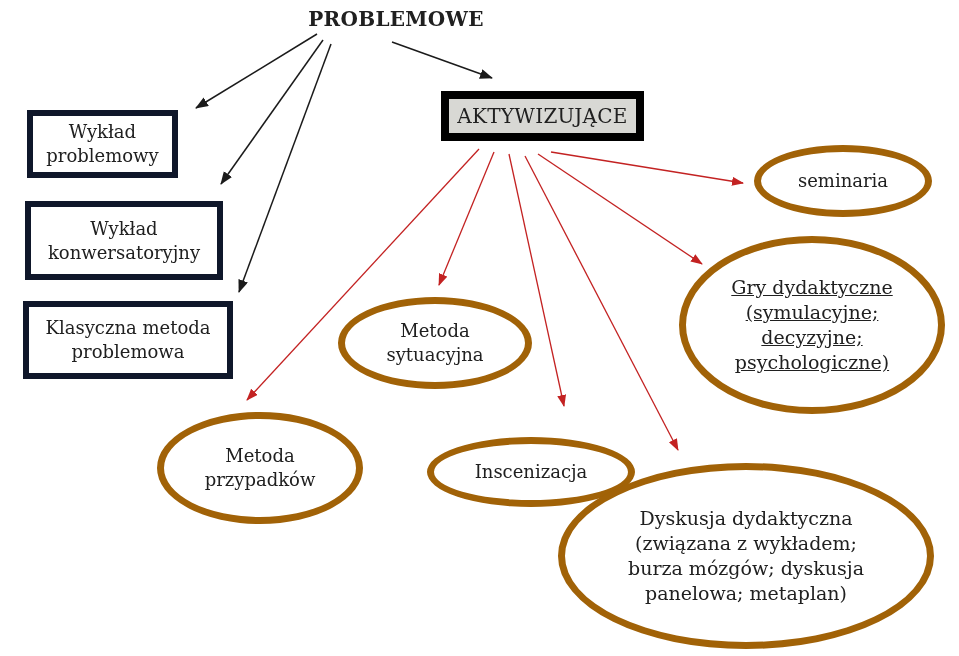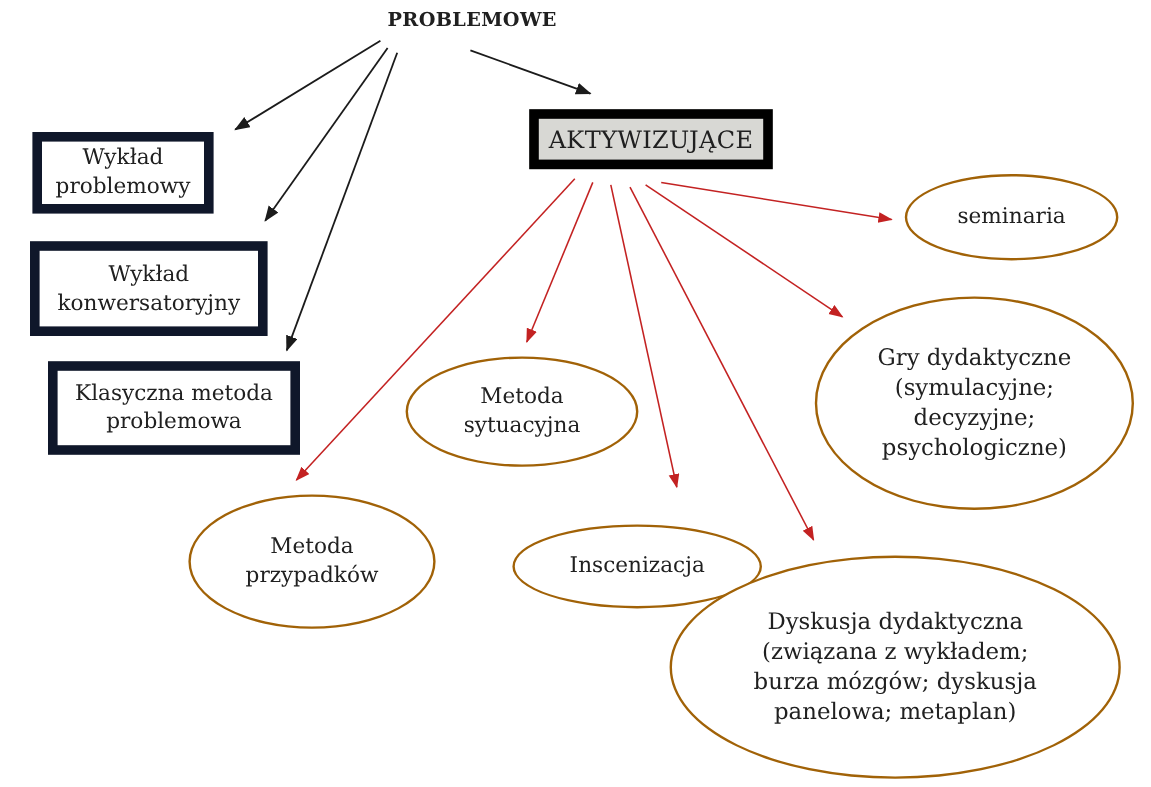--- a/index.html
+++ b/index.html
@@ -5,30 +5,30 @@
   html,body{margin:0;padding:0;}
   body{
     width:959px;height:656px;position:relative;overflow:hidden;
     background:#ffffff;
     font-family:"DejaVu Serif","Liberation Serif",serif;
     color:#202020;
   }
   .layer{position:absolute;left:0;top:0;width:959px;height:656px;}
   svg.arrows{pointer-events:none;}
   .title{
-    position:absolute;left:288px;top:7px;width:176px;
-    text-align:right;font-weight:bold;font-size:16px;letter-spacing:.3px;
+    position:absolute;left:308px;top:7px;width:176px;
+    text-align:center;font-weight:bold;font-size:20px;letter-spacing:.3px;
   }
   .node{
     position:absolute;display:flex;align-items:center;justify-content:center;
     text-align:center;white-space:pre-line;line-height:1.32;
     font-size:18px;box-sizing:border-box;background:#ffffff;
   }
-  .rect{border:8px solid #0f172a;}
-  .ellipse{border:2px solid #a16207;border-radius:50%;}
+  .rect{border:6px solid #0f172a;}
+  .ellipse{border:7px solid #a16207;border-radius:50%;}
   .category{
     background:#d8d8d4;border:8px solid #000000;
     font-size:20px;letter-spacing:.3px;
   }
   .small-text{font-size:19px;}
 </style>
 </head>
 <body>
 
 <svg class="layer arrows" width="959" height="656" viewBox="0 0 959 656" xmlns="http://www.w3.org/2000/svg">
@@ -55,28 +55,28 @@
 </svg>
 
 <div class="title">PROBLEMOWE</div>
 
 <div class="node rect" style="left:27px;top:110px;width:151px;height:68px;">Wykład
 problemowy</div>
 
 <div class="node rect" style="left:25px;top:201px;width:198px;height:79px;">Wykład
 konwersatoryjny</div>
 
-<div class="node rect" style="left:40px;top:301px;width:210px;height:78px;">Klasyczna metoda
+<div class="node rect" style="left:23px;top:301px;width:210px;height:78px;">Klasyczna metoda
 problemowa</div>
 
 <div class="node category" style="left:441px;top:91px;width:203px;height:50px;">AKTYWIZUJĄCE</div>
 
 <div class="node ellipse" style="left:754px;top:145px;width:178px;height:72px;">seminaria</div>
 
-<div class="node ellipse small-text" style="left:679px;top:247px;width:266px;height:178px;">Gry dydaktyczne
+<div class="node ellipse small-text" style="left:679px;top:236px;width:266px;height:178px;text-decoration:underline;">Gry dydaktyczne
 (symulacyjne;
 decyzyjne;
 psychologiczne)</div>
 
 <div class="node ellipse" style="left:338px;top:297px;width:194px;height:92px;">Metoda
 sytuacyjna</div>
 
 <div class="node ellipse" style="left:157px;top:412px;width:206px;height:112px;">Metoda
 przypadków</div>
 

